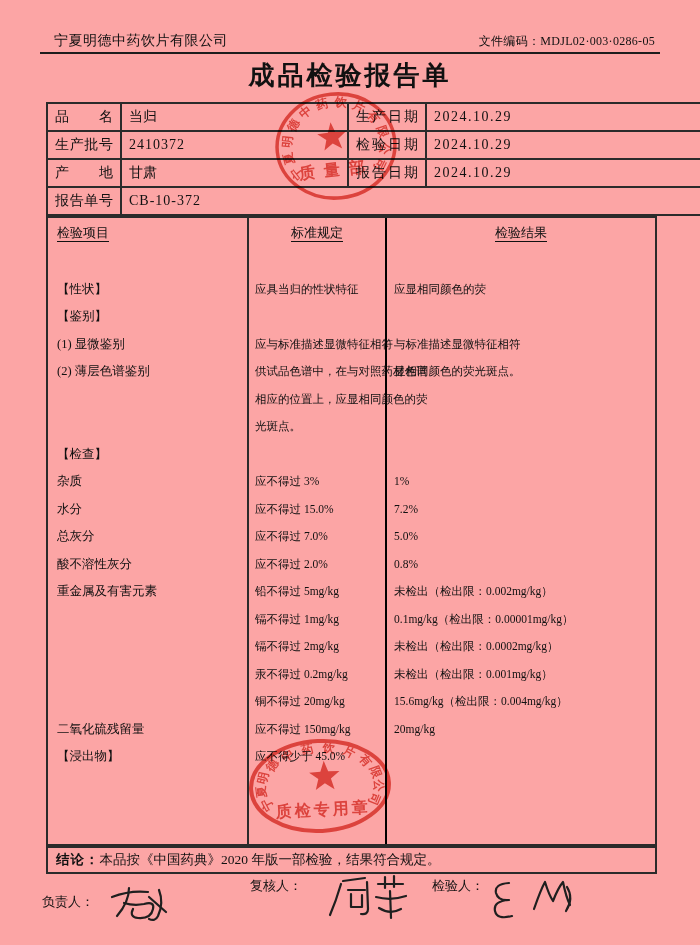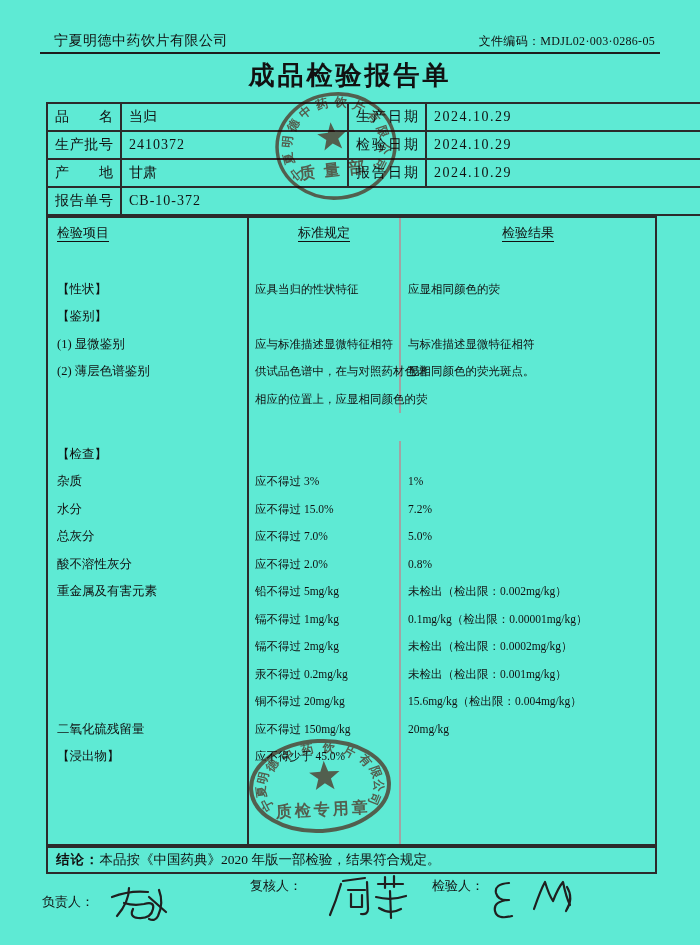--- a/index.html
+++ b/index.html
@@ -1,16 +1,16 @@
 <!DOCTYPE html>
 <html><head>
 <meta charset="utf-8">
 <style>
   html,body{margin:0;padding:0;background:#ffffff;}
-  .page{position:relative;width:700px;height:945px;background:#5eead4;overflow:hidden;
+  .page{position:relative;width:700px;height:945px;background:#fca5a5;overflow:hidden;
         font-family:"Liberation Serif","DejaVu Serif",serif;color:#111;}
   
   .hdr-company{position:absolute;left:54px;top:32px;font-size:14px;letter-spacing:.5px;}
   .hdr-code{position:absolute;right:45px;top:33px;font-size:12px;letter-spacing:.3px;}
   .hdr-rule{position:absolute;left:40px;top:52px;width:620px;height:0;border-top:2px solid #1d1d1d;}
   .title{position:absolute;left:0;top:58px;width:700px;text-align:center;
          font-size:26px;font-weight:bold;letter-spacing:3px;}
   
   .info{position:absolute;left:46px;top:102px;width:656px;height:114px;
         border:2px solid #2b2b2b;box-sizing:border-box;display:flex;flex-direction:column;}
@@ -27,21 +27,21 @@
   .num{letter-spacing:1.5px;}
   .code{letter-spacing:1px;}
   
   .main{position:absolute;left:46px;top:216px;width:611px;height:630px;
         border:2px solid #2b2b2b;box-sizing:border-box;display:flex;flex-direction:column;}
   .mrow{display:flex;height:27.5px;line-height:27.5px;flex-shrink:0;}
   .mrow.mhead{height:30px;line-height:30px;}
   .mrow.fill{flex:1;height:auto;}
   .c1,.c2,.c3{box-sizing:border-box;white-space:nowrap;overflow:visible;}
   .c1{width:201px;border-right:2px solid #2b2b2b;padding-left:9px;font-size:12.5px;}
-  .c2{width:152px;border-right:2px solid #a3a3a3;padding-left:6px;font-size:11.5px;}
+  .c2{width:138px;border-right:2px solid #000000;padding-left:6px;font-size:11.5px;}
   .c3{flex:1;padding-left:7px;font-size:11.5px;}
   .mhead .c2,.mhead .c3{text-align:center;padding-left:0;}
   .uh{text-decoration:underline;text-underline-offset:4px;font-size:13px;}
   
   .concl{position:absolute;left:46px;top:846px;width:611px;height:28px;
          border:2px solid #2b2b2b;box-sizing:border-box;line-height:24px;
          font-size:13.5px;padding-left:8px;white-space:nowrap;}
   .concl b{letter-spacing:1px;}
   
   .slab{position:absolute;top:877px;font-size:13px;}
@@ -120,20 +120,21 @@
         <div class="c2">供试品色谱中，在与对照药材色谱</div>
         <div class="c3">显相同颜色的荧光斑点。</div>
       </div>
     <div class="mrow">
         <div class="c1"></div>
         <div class="c2">相应的位置上，应显相同颜色的荧</div>
         <div class="c3"></div>
       </div>
     <div class="mrow">
         <div class="c1"></div>
+        <div class="c2">光斑点。</div>
         <div class="c3"></div>
       </div>
     <div class="mrow">
         <div class="c1">【检查】</div>
         <div class="c2"></div>
         <div class="c3"></div>
       </div>
     <div class="mrow">
         <div class="c1">杂质</div>
         <div class="c2">应不得过 3%</div>

